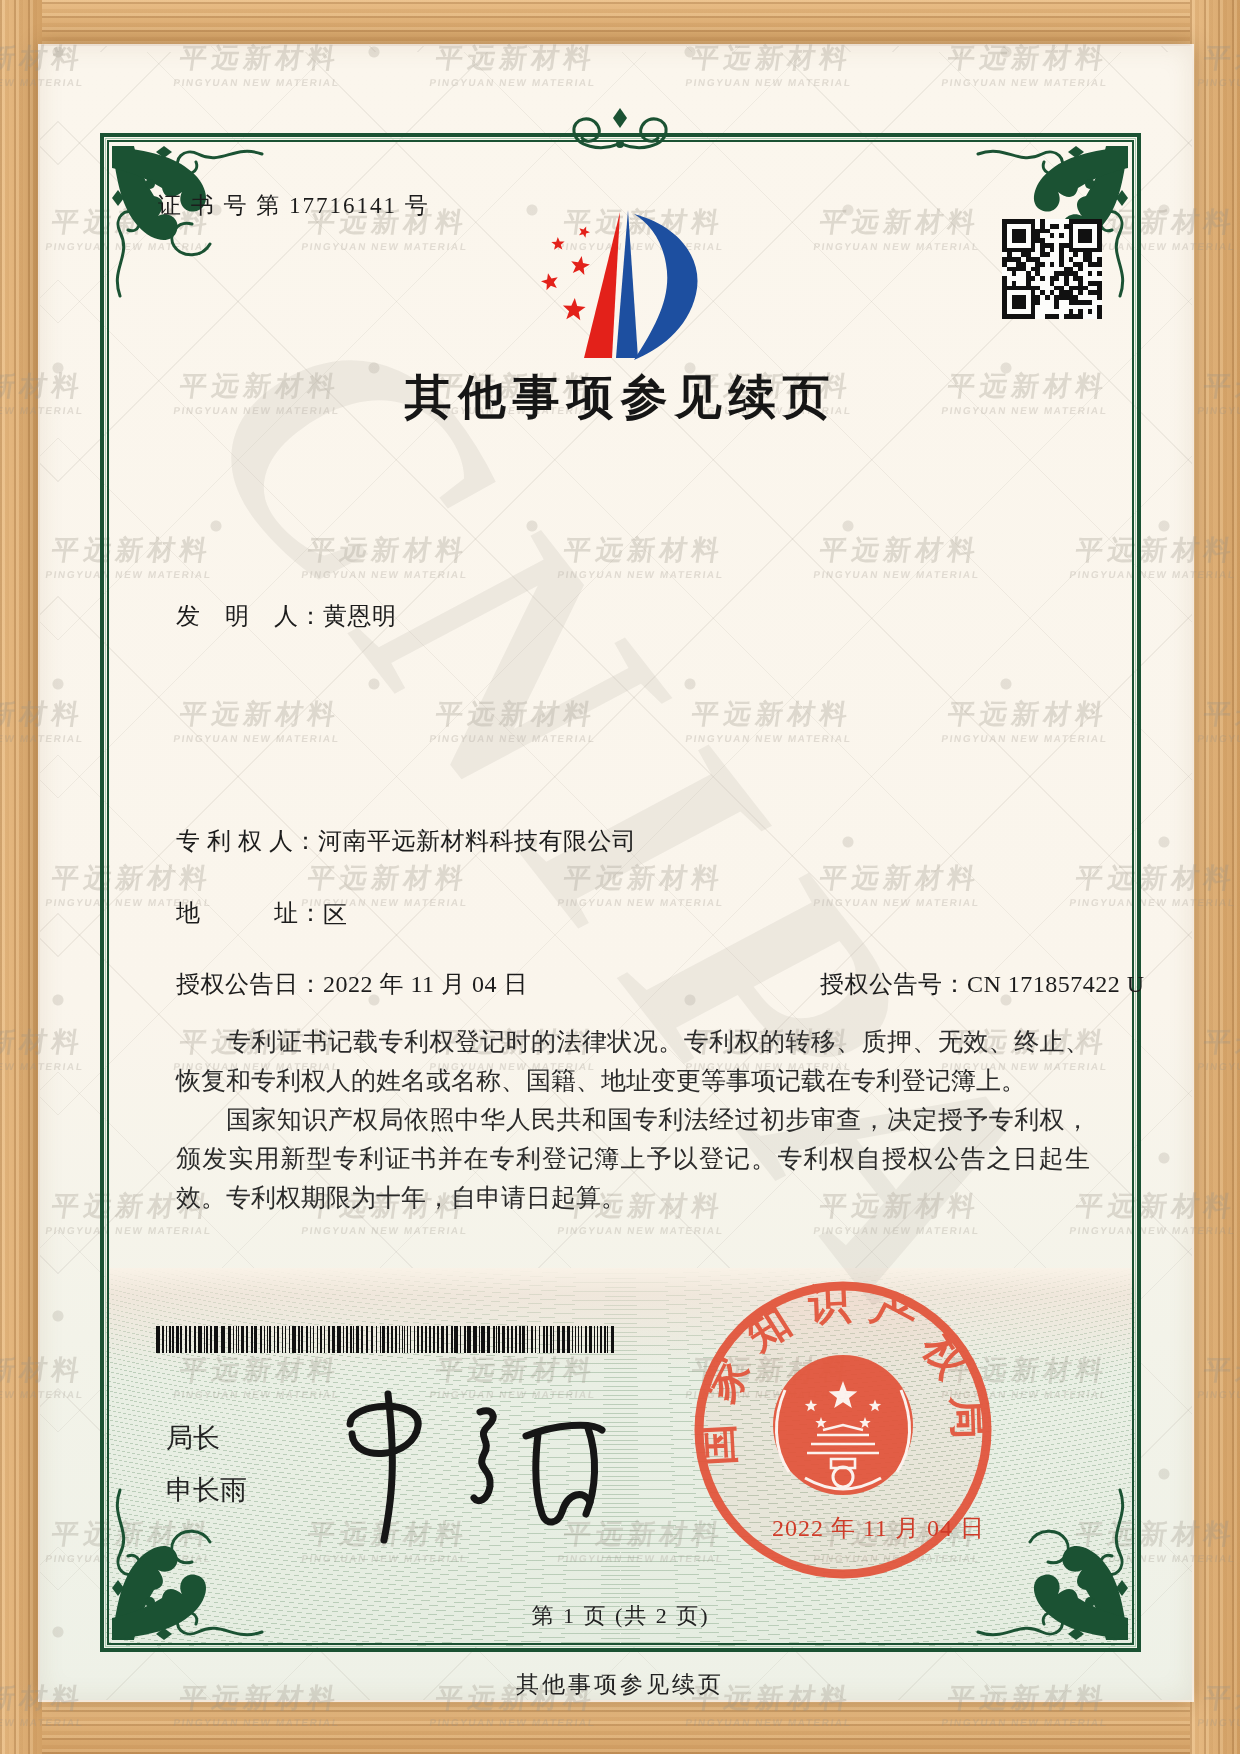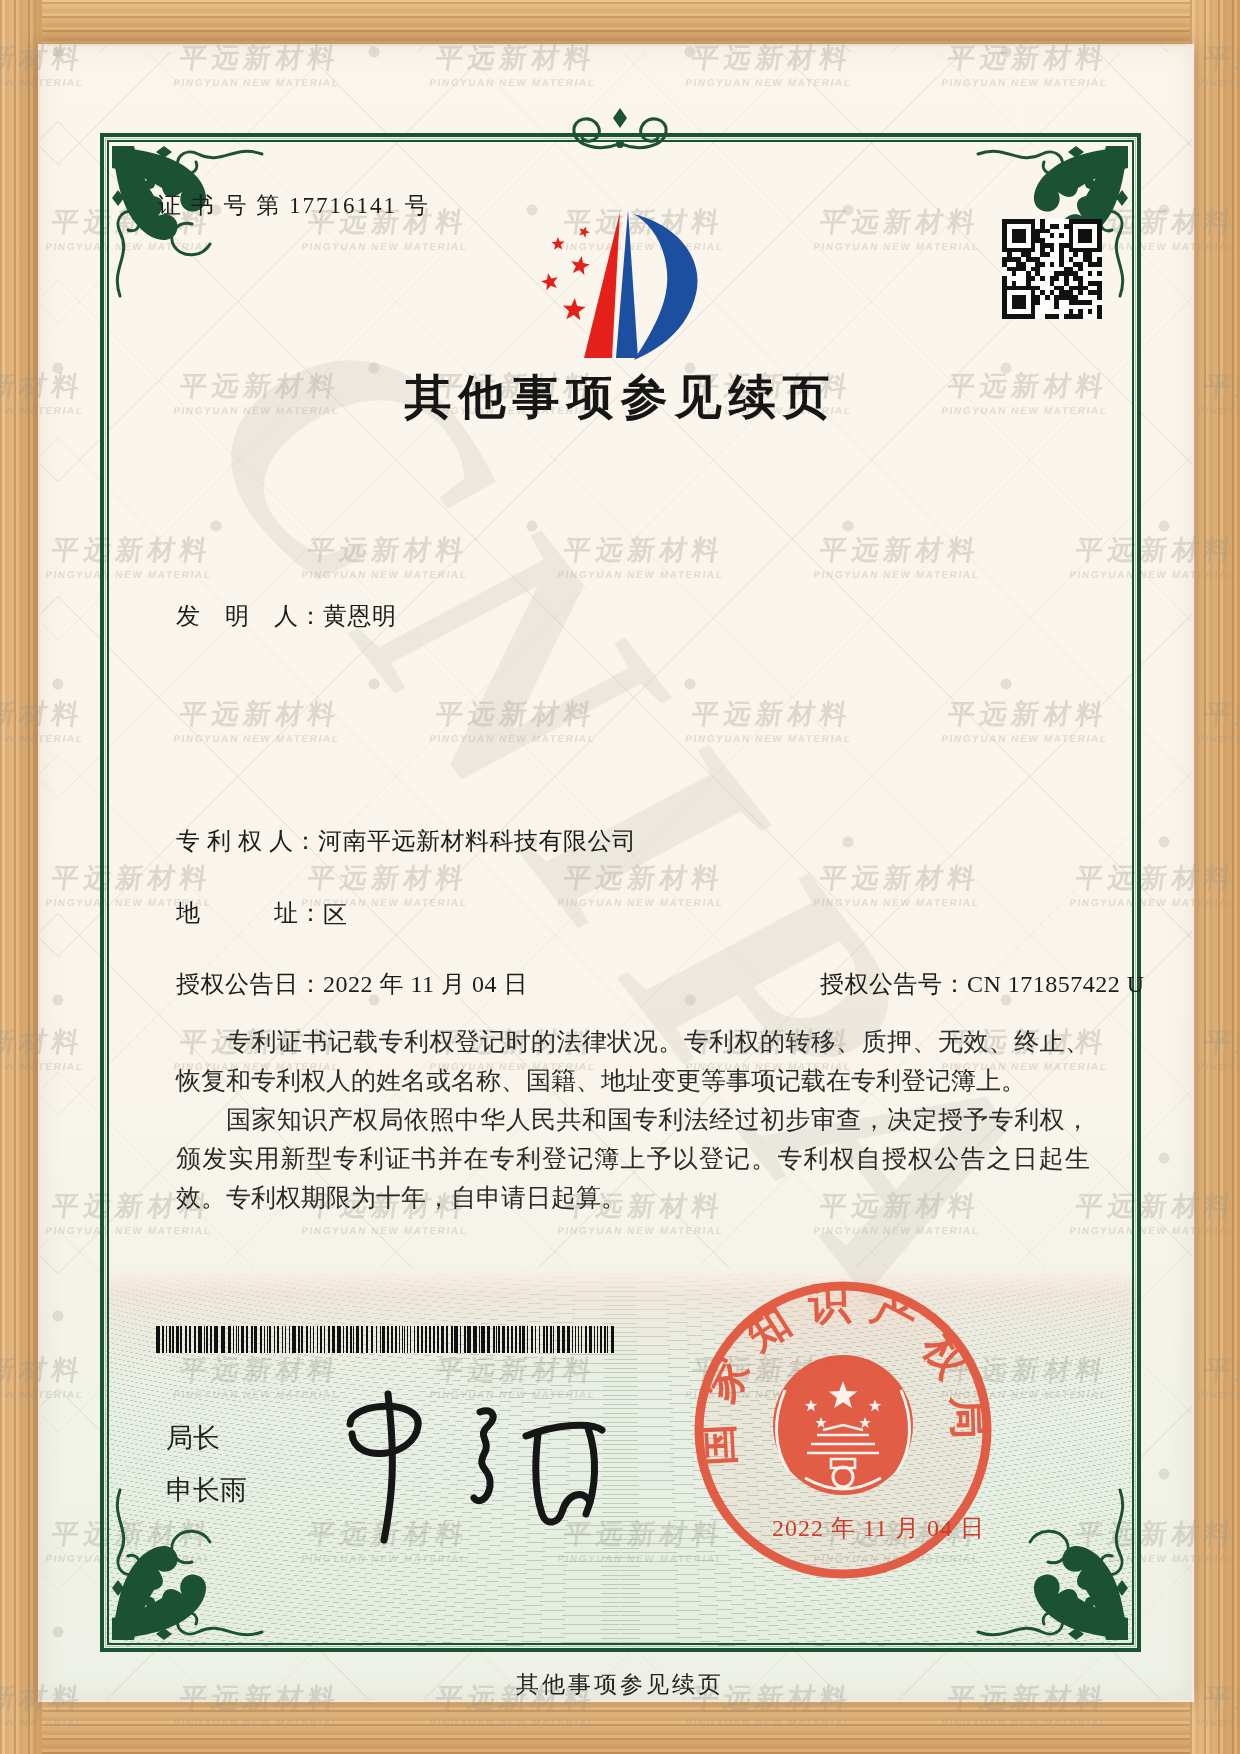--- a/index.html
+++ b/index.html
@@ -1028,15 +1028,16 @@
         </g>
         <g stroke="#fdf3ee" fill="none" stroke-width="2.6">
           <path d="M132,163 h52 M126,172 h64 M122,181 h72"></path>
           <path d="M146,187 h24 v9 h-24 Z"></path>
           <path d="M138,158 l20,-5 l20,5"></path>
         </g>
       </g>
     </svg>
     <div class="seal-date">2022 年 11 月 04 日</div>
 
+    <div class="footer-page">第 1 页 (共 2 页)</div>
     <div class="footer-note">其他事项参见续页</div>
   </div>
 </div>
 
 </body></html>

